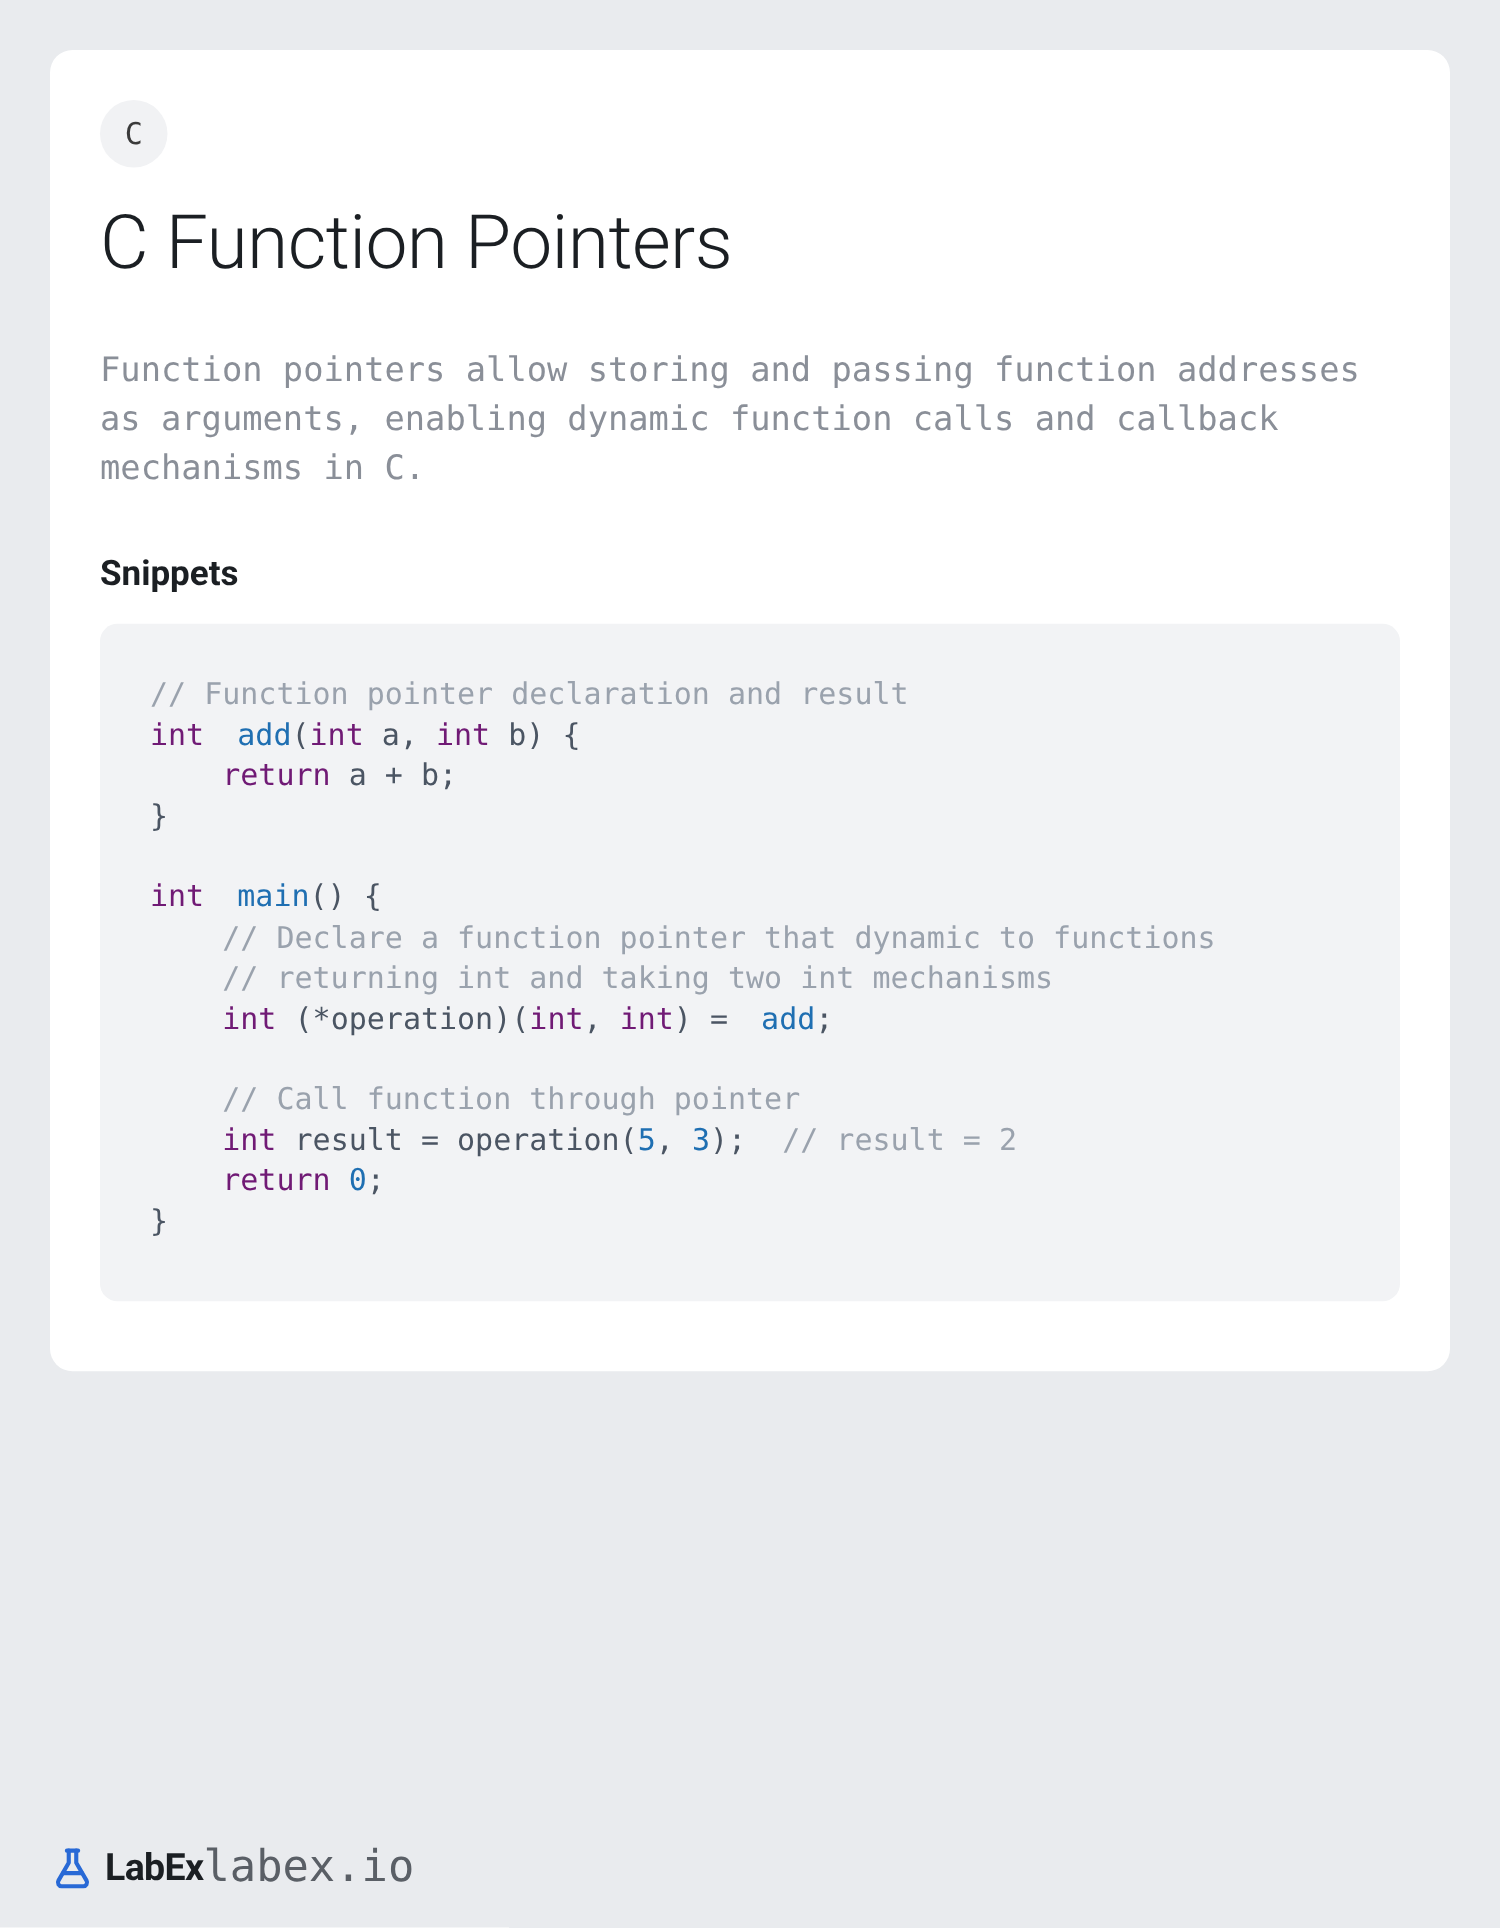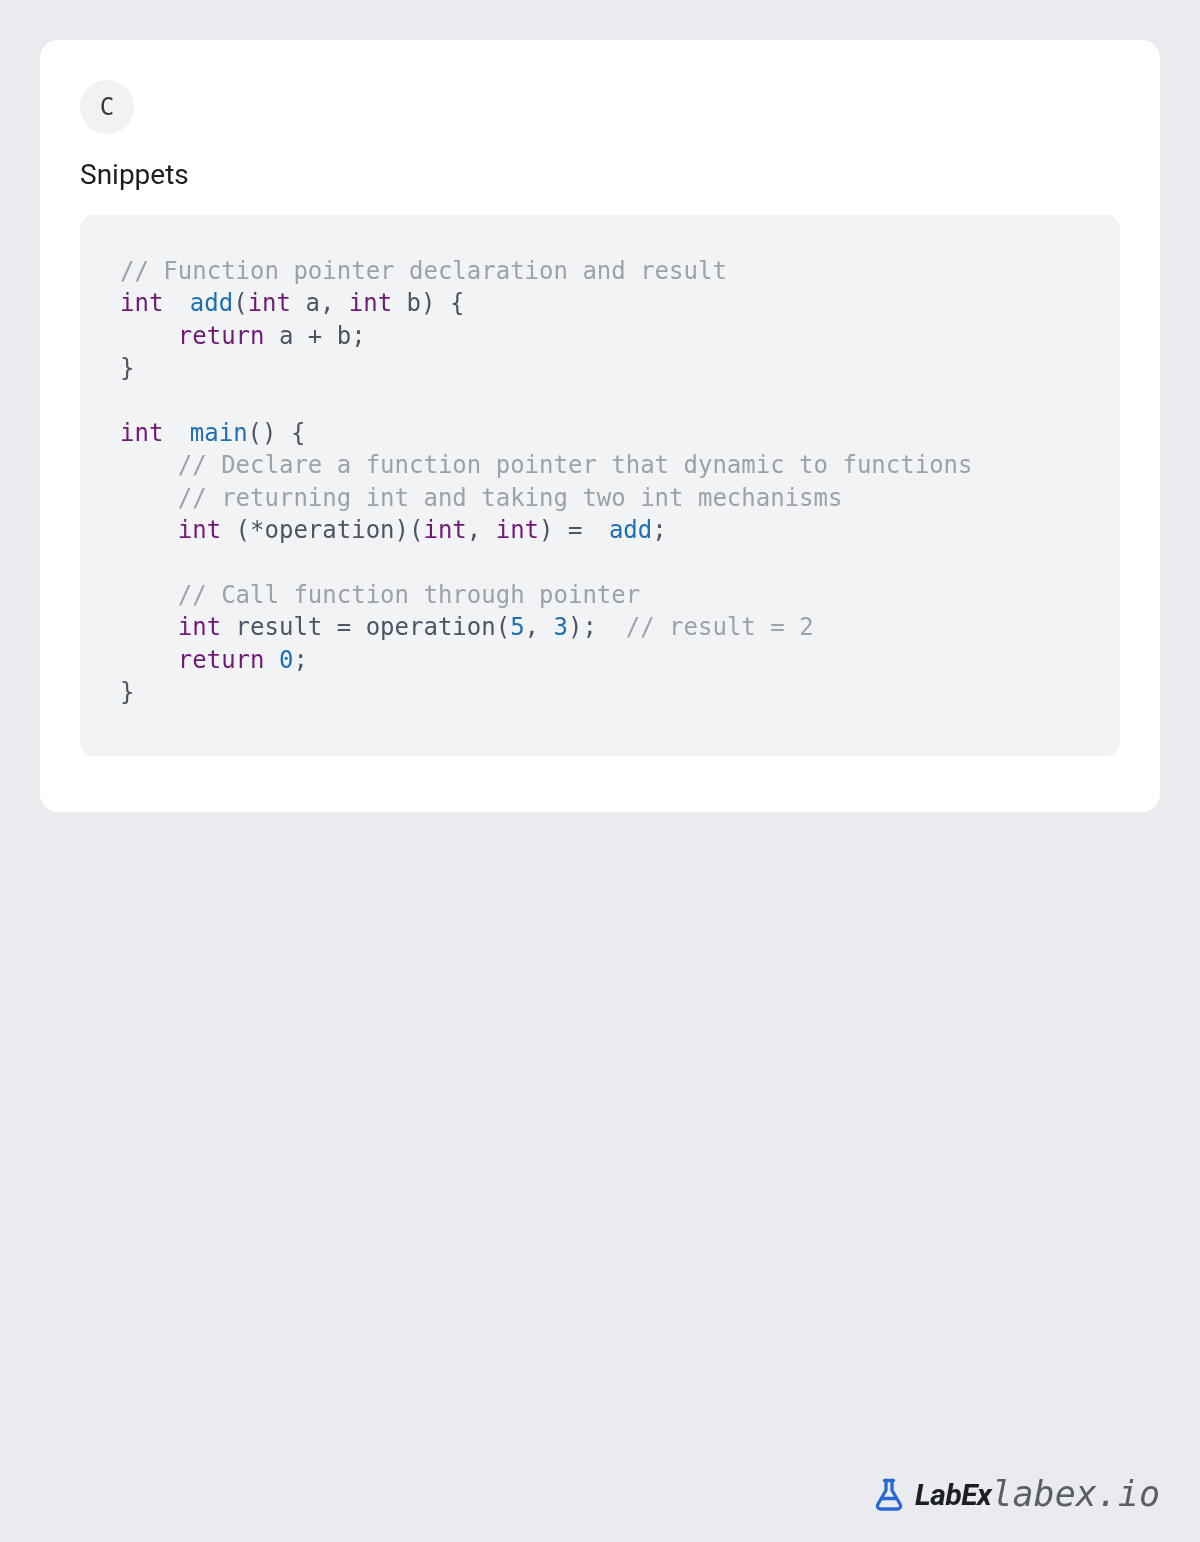--- a/index.html
+++ b/index.html
@@ -43,21 +43,21 @@
   .description {
     font-family: ui-monospace, SFMono-Regular, "SF Mono", Menlo, Consolas, monospace;
     font-size: 27px;
     line-height: 1.45;
     color: #8a8f98;
     margin-bottom: 48px;
     white-space: pre-wrap;
   }
   .section-heading {
     font-size: 28px;
-    font-weight: 400;
+    font-weight: 700;
     color: #1b1f23;
     margin-bottom: 24px;
   }
   .snippet {
     background: #f2f3f5;
     border-radius: 14px;
     padding: 40px 40px 48px 40px;
     font-family: ui-monospace, SFMono-Regular, "SF Mono", Menlo, Consolas, monospace;
     font-size: 24px;
     line-height: 1.35;
@@ -68,23 +68,22 @@
   .snippet .c  { color: #9aa2ad; }  
   .snippet .k  { color: #701a75; }  
   .snippet .fn { color: #1f6fb2; margin-left: 12px; }  
   .snippet .n  { color: #1f6fb2; }  
   .footer {
     position: absolute;
     bottom: 28px;
     left: 40px;
     right: 40px;
     display: flex;
-    justify-content: flex-end;
+    justify-content: flex-start;
     align-items: center;
-    font-style: italic;
   }
   .brand {
     display: flex;
     align-items: center;
     gap: 8px;
   }
   .brand-name {
     font-size: 30px;
     font-weight: 700;
     color: #1b1f23;
@@ -97,21 +96,23 @@
   }
 </style>
 </head>
 <body>
 
 <div class="card">
   <div class="badge">
     <span>C</span>
   </div>
 
+  <h1 class="title">C Function Pointers</h1>
 
+  <div class="description">Function pointers allow storing and passing function addresses as arguments, enabling dynamic function calls and callback mechanisms in C.</div>
 
   <div class="section-heading">Snippets</div>
 
   <pre class="snippet"><span class="c">// Function pointer declaration and result</span>
 <span class="k">int</span><span> </span><span class="fn">add</span><span>(</span><span class="k">int</span><span> a, </span><span class="k">int</span><span> b) {</span>
 <span>    </span><span class="k">return</span><span> a + b;</span>
 <span>}</span>
 
 <span class="k">int</span><span> </span><span class="fn">main</span><span>() {</span>
 <span class="c">    // Declare a function pointer that dynamic to functions</span>

